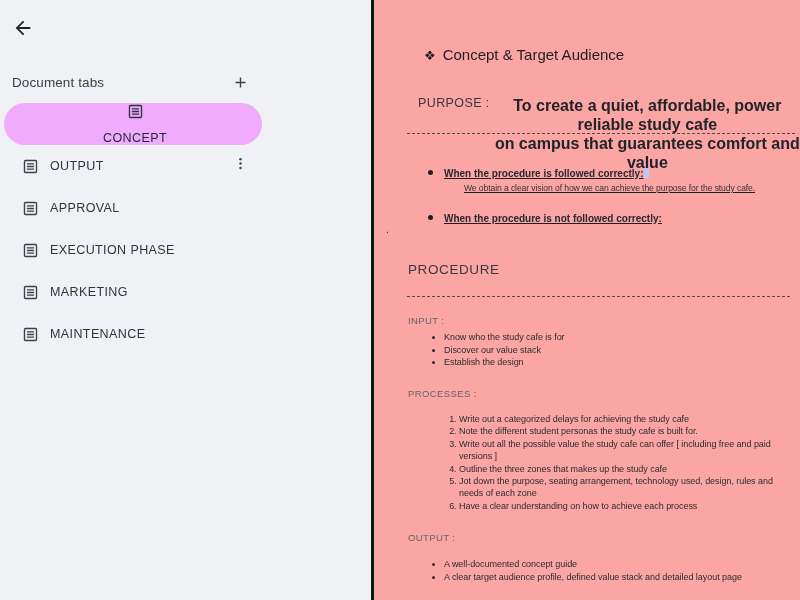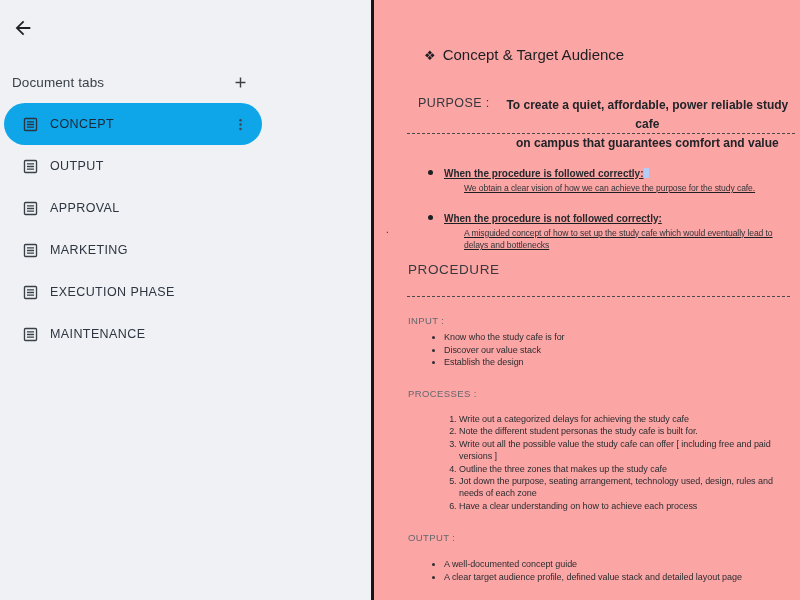--- a/index.html
+++ b/index.html
@@ -11,38 +11,38 @@
   .back-btn { position:absolute; left:8px; top:9px; width:30px; height:30px;
     display:flex; align-items:center; justify-content:center; cursor:pointer; }
   .panel-header { position:absolute; left:12px; top:66px; width:248px;
     display:flex; align-items:center; justify-content:space-between; }
   .panel-title { font-size:13.5px; color:#3c4149; font-weight:500; letter-spacing:.1px; }
   .add-btn { width:24px; height:24px; display:flex; align-items:center;
     justify-content:center; cursor:pointer; margin-right:8px; }
   .tab-list { position:absolute; left:4px; top:99px; width:258px; }
   .tab-row { height:42px; display:flex; align-items:center; padding:0 14px 0 18px;
     gap:11px; border-radius:21px; cursor:pointer; }
-  .tab-row.selected { background:#0ea5e9; }
+  .tab-row.selected { background:#f0abfc;flex-direction:column; }
   .tab-label { font-size:12.5px; font-weight:500; color:#2e3540; letter-spacing:.4px; }
   .tab-row.selected .tab-label { color:#1c2838; }
   .kebab { margin-left:auto; display:flex; align-items:center; cursor:pointer; }
   .doc-ic { flex:0 0 auto; display:flex; }
 
   
   .divider { position:absolute; left:371px; top:0; width:3px; height:600px; background:#161616; }
 
   
   .page { position:absolute; left:374px; top:0; width:426px; height:600px;
     background:#fca5a5; color:#232528; }
   .doc-title { position:absolute; left:50px; top:46px; font-size:15px; color:#1d1f22; }
   .doc-title .glyph { font-size:13px; margin-right:7px; }
 
   .purpose { position:absolute; left:44px; top:96px; display:flex; }
   .purpose-label { font-size:12.5px; color:#35383c; letter-spacing:.4px; white-space:nowrap; margin-right:5px; }
-  .purpose-text { text-align:center; font-size:12px; font-weight:700; color:#222428; line-height:19px; }
+  .purpose-text { text-align:center; font-size:16px; font-weight:700; color:#222428; line-height:19px; }
 
   .dashline { position:absolute; height:0; border-top:1.6px dashed #4a4a4a; }
   .hr1 { left:33px; top:133px; width:388px; }
   .hr2 { left:33px; top:296px; width:383px; }
 
   .top-bullets { position:absolute; left:70px; top:163px; width:350px; list-style:disc; }
   .top-bullets li { margin-bottom:13px; color:#1d1f22;text-decoration:underline; }
   .tb-head { font-size:10px; font-weight:700; color:#27292c; line-height:13px; }
   .caret-mark { display:inline-block; width:5px; height:10px; background:#b3cdf8;
     vertical-align:-1px; margin-left:1px; }
@@ -132,31 +132,31 @@
       <span class="tab-label">APPROVAL</span>
     </div>
 
     <div class="tab-row">
       <span class="doc-ic">
         <svg width="17" height="17" viewBox="0 0 24 24" fill="none" stroke="#3a4048" stroke-width="1.9">
             <rect x="3.5" y="3.5" width="17" height="17" rx="1.5"></rect>
             <path d="M7 8.2h10M7 12h10M7 15.8h10"></path>
           </svg>
       </span>
+      <span class="tab-label">EXECUTION PHASE</span>
+    </div>
+
+    <div class="tab-row">
+      <span class="doc-ic">
+        <svg width="17" height="17" viewBox="0 0 24 24" fill="none" stroke="#3a4048" stroke-width="1.9">
+            <rect x="3.5" y="3.5" width="17" height="17" rx="1.5"></rect>
+            <path d="M7 8.2h10M7 12h10M7 15.8h10"></path>
+          </svg>
+      </span>
       <span class="tab-label">MARKETING</span>
-    </div>
-
-    <div class="tab-row">
-      <span class="doc-ic">
-        <svg width="17" height="17" viewBox="0 0 24 24" fill="none" stroke="#3a4048" stroke-width="1.9">
-            <rect x="3.5" y="3.5" width="17" height="17" rx="1.5"></rect>
-            <path d="M7 8.2h10M7 12h10M7 15.8h10"></path>
-          </svg>
-      </span>
-      <span class="tab-label">EXECUTION PHASE</span>
     </div>
 
     <div class="tab-row">
       <span class="doc-ic">
         <svg width="17" height="17" viewBox="0 0 24 24" fill="none" stroke="#3a4048" stroke-width="1.9">
             <rect x="3.5" y="3.5" width="17" height="17" rx="1.5"></rect>
             <path d="M7 8.2h10M7 12h10M7 15.8h10"></path>
           </svg>
       </span>
       <span class="tab-label">MAINTENANCE</span>
@@ -183,21 +183,20 @@
 
   <div class="dashline hr1"></div>
 
   <ul class="top-bullets">
     <li>
       <span class="tb-head">When the procedure is followed correctly:</span><span class="caret-mark"></span>
       <div class="tb-body">We obtain a clear vision of how we can achieve the purpose for the study cafe.</div>
     </li>
     <li>
       <span class="tb-head">When the procedure is not followed correctly:</span>
-      <div class="tb-body">A misguided concept of how to set up the study cafe which would eventually lead to delays and bottlenecks</div>
     </li>
   </ul>
 
   <div class="stray-period">.</div>
 
   <div class="sec-heading">PROCEDURE</div>
 
   <div class="dashline hr2"></div>
 
   <div class="io-label lbl-input">INPUT :</div>

